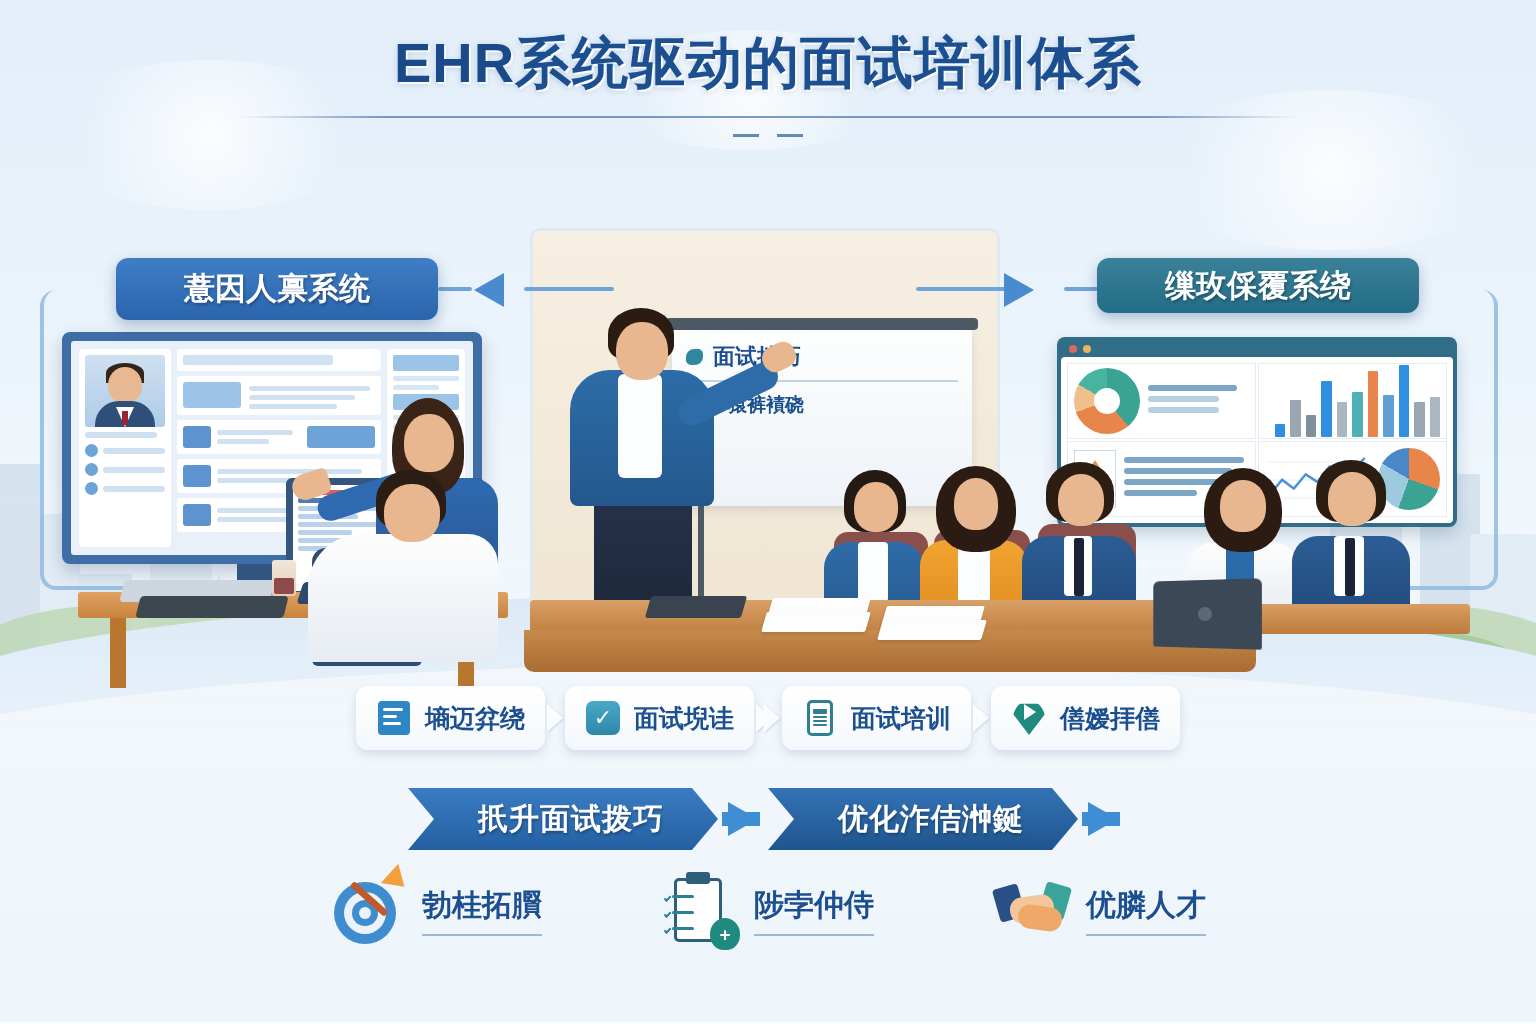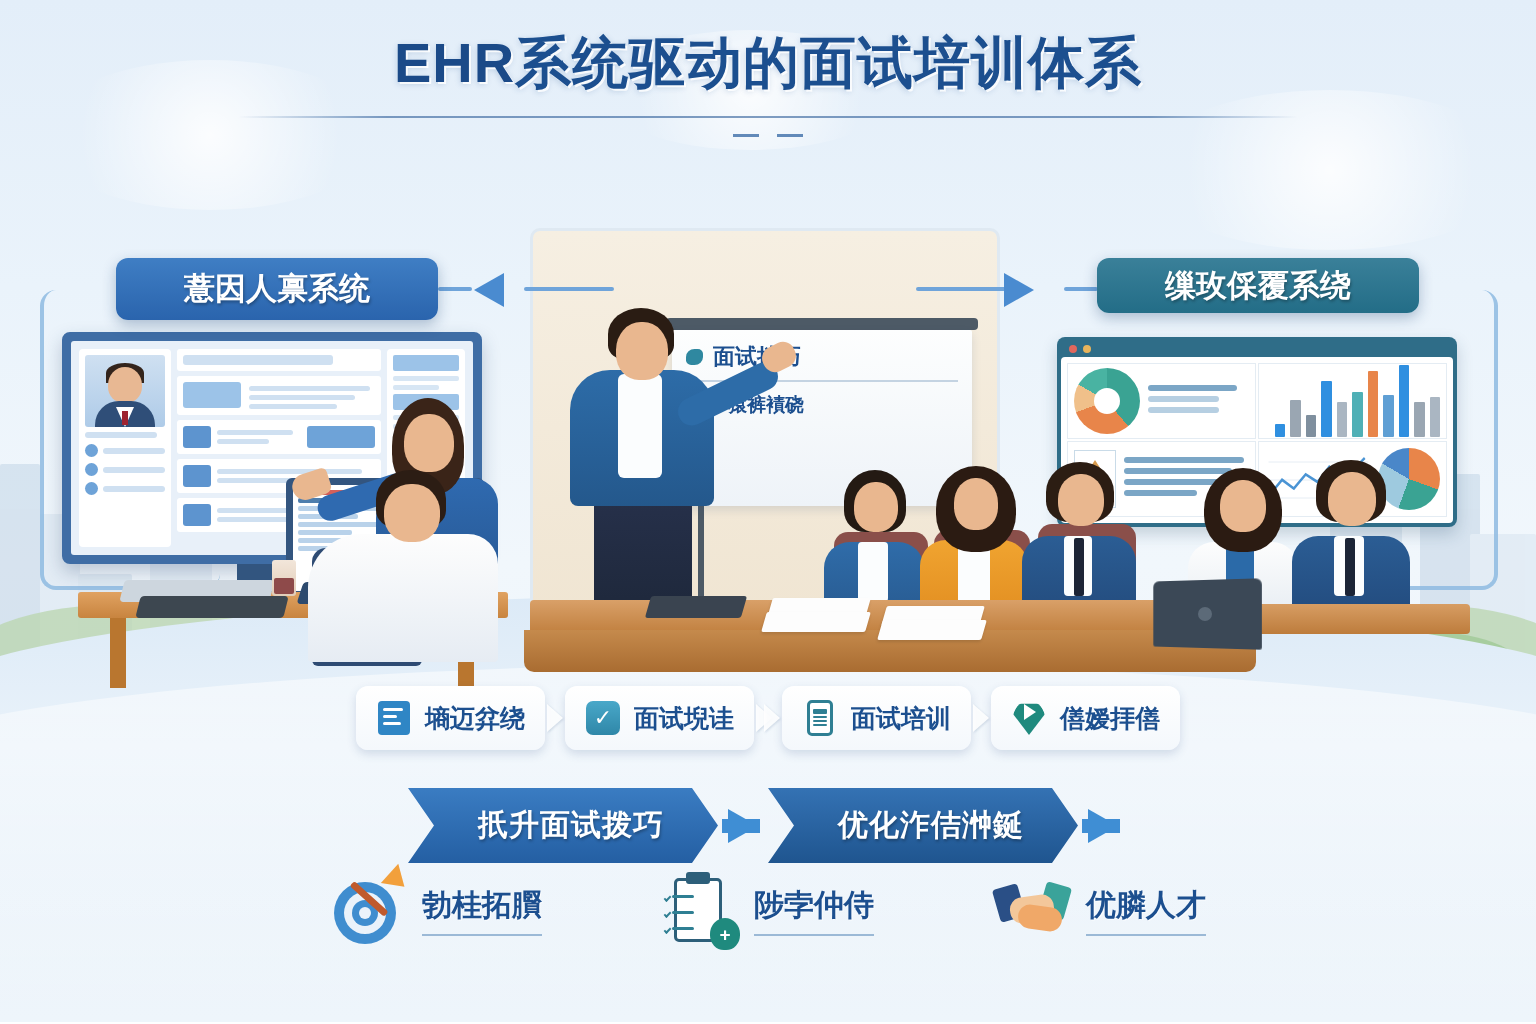--- a/index.html
+++ b/index.html
@@ -342,21 +342,21 @@
     width:0; height:0; border-top:8px solid transparent; border-bottom:8px solid transparent;
     border-left:12px solid #fff; }
   .pill-sep { width:0; height:0; margin:0 -4px;
     border-top:14px solid transparent; border-bottom:14px solid transparent;
     border-left:16px solid rgba(255,255,255,.9); filter:drop-shadow(1px 1px 1px rgba(40,80,130,.18)); }
 
   
   .chevrons { position:absolute; left:0; top:788px; width:100%; z-index:30;
     display:flex; justify-content:center; align-items:center; }
   .chev {
-    height:75px; display:flex; align-items:center; justify-content:center;
+    height:62px; display:flex; align-items:center; justify-content:center;
     color:#fff; font-size:30px; font-weight:bold; letter-spacing:1px;
     text-shadow:1px 2px 3px rgba(0,0,0,.3);
     clip-path:polygon(0 0, calc(100% - 26px) 0, 100% 50%, calc(100% - 26px) 100%, 0 100%, 26px 50%);
     padding:0 22px 0 38px; min-width:310px;
   }
   .chev.c1 { background:linear-gradient(180deg,#3a7cc2 0%,#245fa3 100%); }
   .chev.c2 { background:linear-gradient(180deg,#3472b4 0%,#1f558f 100%); }
   .chev.c3 { background:linear-gradient(180deg,#2c7d92 0%,#1c5e70 100%); }
   .chev-arrow { margin:0 10px; width:0; height:0;
     border-top:17px solid transparent; border-bottom:17px solid transparent;

